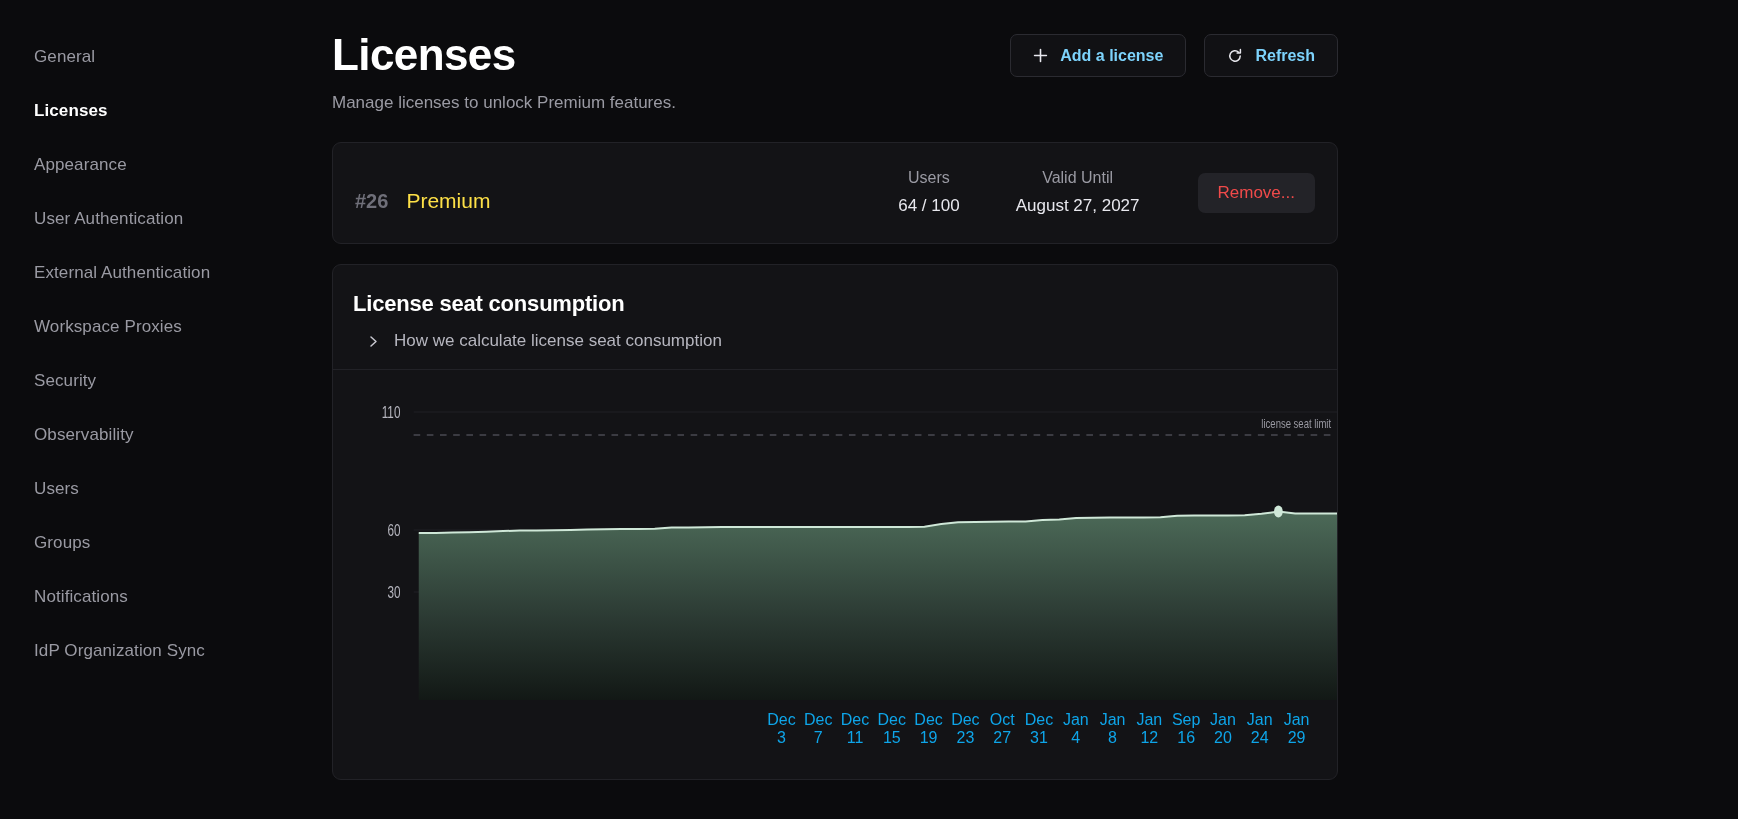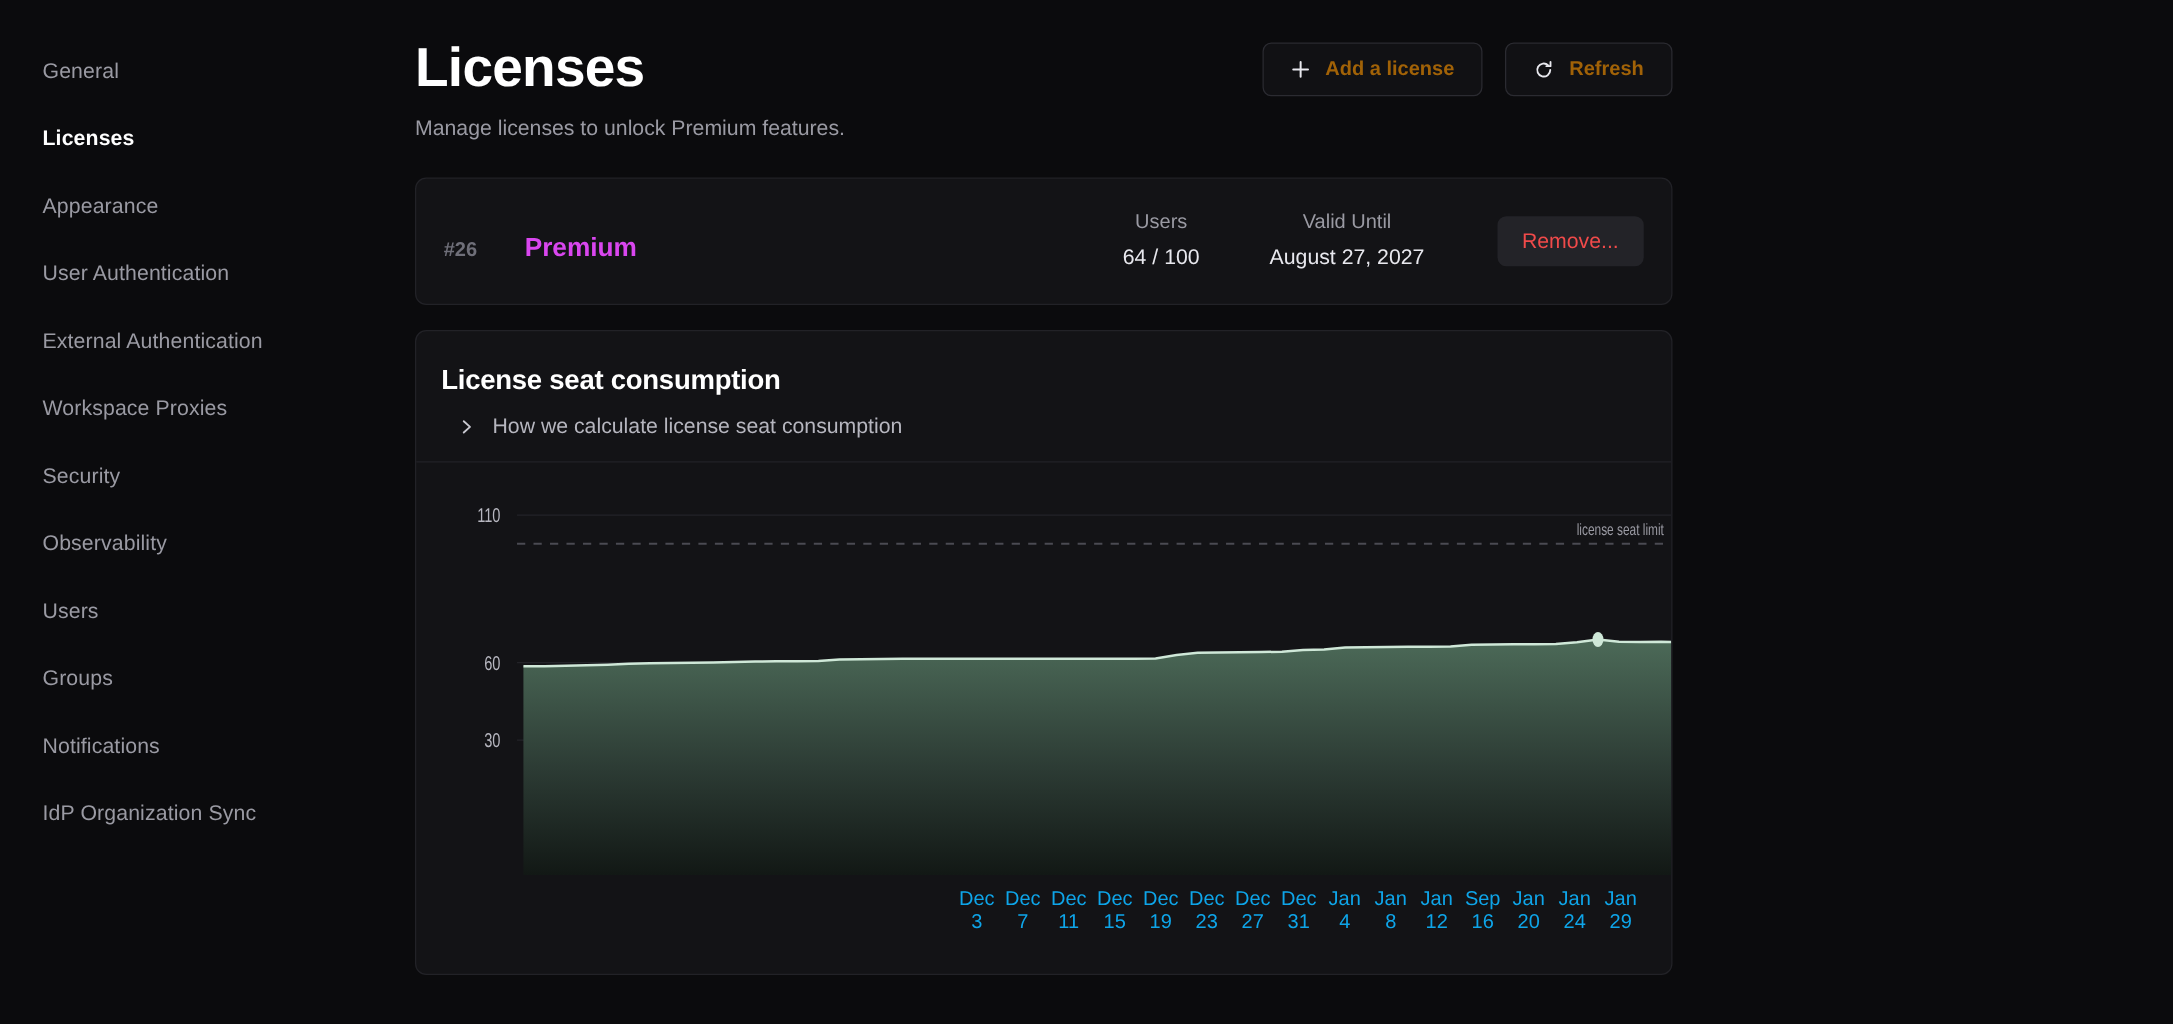--- a/index.html
+++ b/index.html
@@ -61,21 +61,21 @@
   .btn {
     display: inline-flex;
     align-items: center;
     justify-content: center;
     gap: 12px;
     height: 43px;
     padding: 0 22px;
     border: 1px solid #2b2b31;
     border-radius: 7px;
     background: #111114;
-    color: #a16207;
+    color: #7dd3fc;
     font-size: 16px;
     font-weight: 700;
     cursor: pointer;
     white-space: nowrap;
   }
   .btn .ico { display: inline-flex; align-items: center; color: #e8e8ee; }
   .btn svg { display: block; }
 
   
   .card {
@@ -84,22 +84,22 @@
     border-radius: 9px;
     background: #131316;
   }
   .license-card {
     display: flex;
     align-items: center;
     height: 102px;
     padding: 0 22px 0 22px;
   }
   .lic-left { display: flex; align-items: baseline; gap: 18px; }
-  .lic-id { font-size: 16px; color: #6f6f79; font-weight: 700; margin-top: 17px; }
-  .lic-name { font-size: 21px; color: #d946ef; font-weight: 700; margin-left: 20px; }
+  .lic-id { font-size: 20px; color: #6f6f79; font-weight: 700; margin-top: 17px; }
+  .lic-name { font-size: 21px; color: #fde047; font-weight: 400; }
   .lic-right { margin-left: auto; display: flex; align-items: center; gap: 0; }
   .lic-stat { text-align: center; padding: 0 28px; }
   .lic-stat .lbl { font-size: 16px; color: #9a9aa3; line-height: 22px; }
   .lic-stat .val { font-size: 17px; color: #e8e8ee; line-height: 26px; margin-top: 4px; }
   .remove-btn {
     margin-left: 30px;
     height: 40px;
     padding: 0 20px;
     border: none;
     border-radius: 7px;
@@ -252,21 +252,21 @@
       </div>
 
       <div class="x-axis-wrap">
         <div class="x-axis">
           <div class="x-tick">Dec 3</div>
           <div class="x-tick">Dec 7</div>
           <div class="x-tick">Dec 11</div>
           <div class="x-tick">Dec 15</div>
           <div class="x-tick">Dec 19</div>
           <div class="x-tick">Dec 23</div>
-          <div class="x-tick">Dec 27</div>
+          <div class="x-tick">Oct 27</div>
           <div class="x-tick">Dec 31</div>
           <div class="x-tick">Jan 4</div>
           <div class="x-tick">Jan 8</div>
           <div class="x-tick">Jan 12</div>
           <div class="x-tick">Sep 16</div>
           <div class="x-tick">Jan 20</div>
           <div class="x-tick">Jan 24</div>
           <div class="x-tick">Jan 29</div>
         </div>
       </div>

